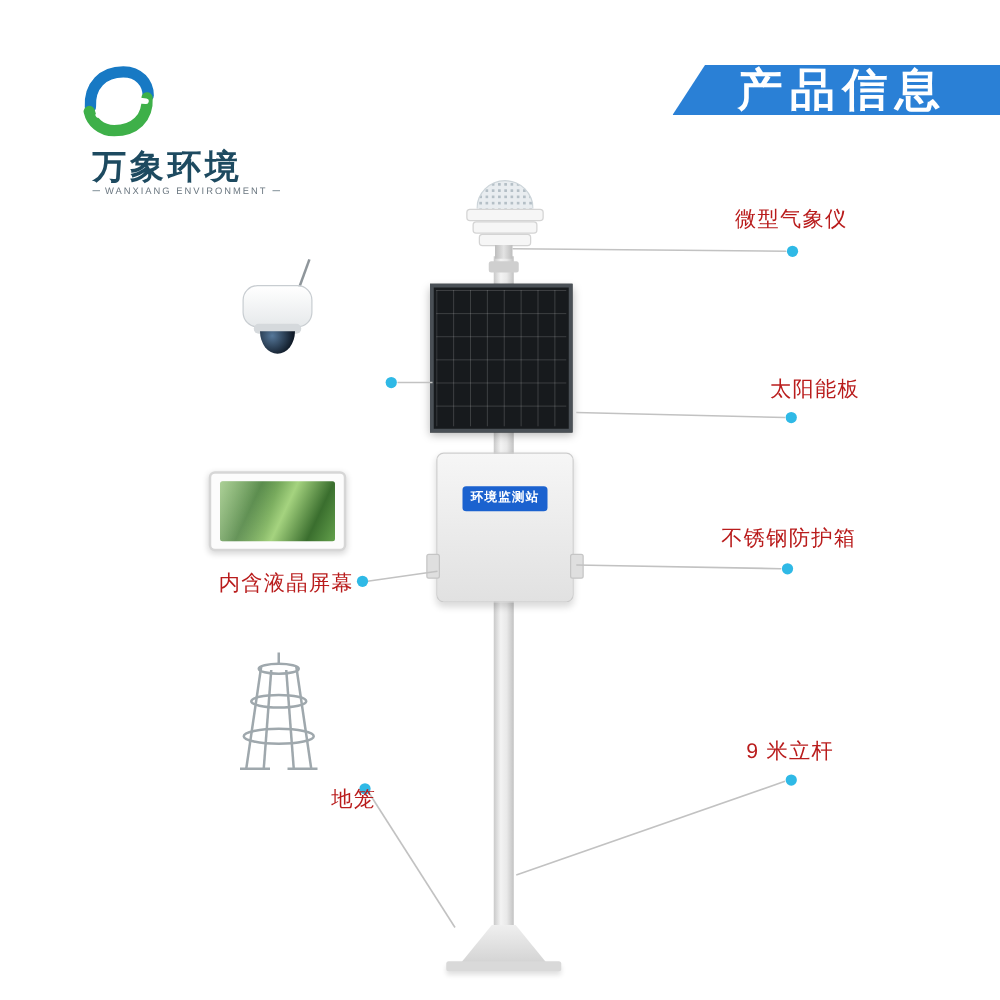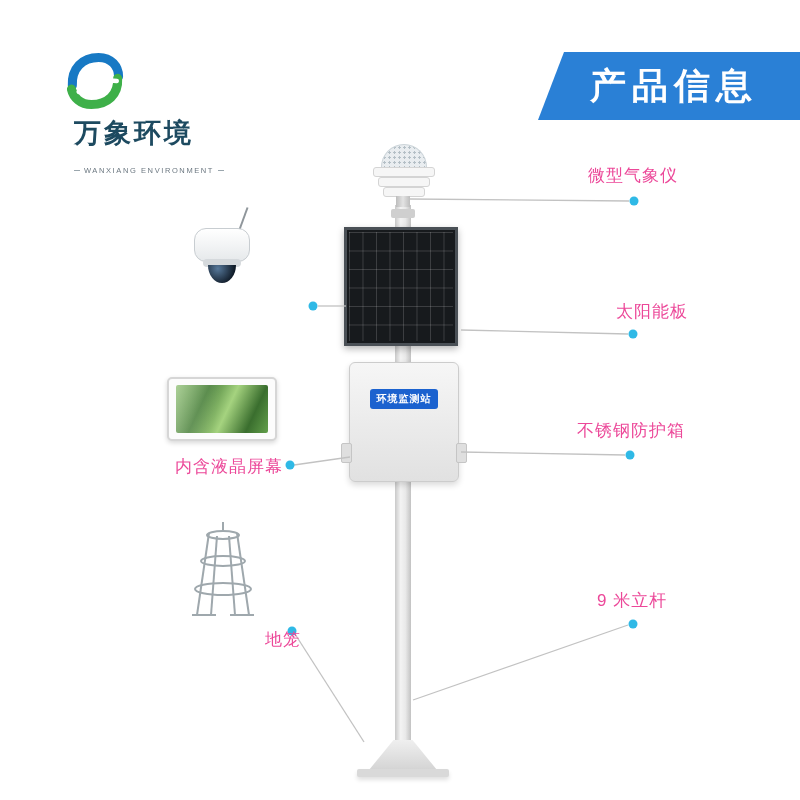--- a/index.html
+++ b/index.html
@@ -5,25 +5,25 @@
   html,body{margin:0;padding:0;background:#ffffff;}
   body{font-family:"Liberation Sans","DejaVu Sans",sans-serif;}
   .stage{position:relative;width:800px;height:800px;margin:0 auto;background:#ffffff;overflow:hidden;}
   .abs{position:absolute;}
 
   
   .logo-wrap{left:66px;top:52px;width:190px;height:66px;display:flex;align-items:flex-start;flex-direction:column;}
   .logo-icon{width:58px;height:58px;flex:0 0 auto;}
   .logo-text{margin-left:8px;padding-top:8px;width:150px;}
   .brand-name{font-size:27px;font-weight:700;color:#1d4a60;letter-spacing:3px;line-height:30px;}
-  .brand-sub{display:flex;align-items:center;margin-top:18px;color:#6b7780;font-size:7.5px;letter-spacing:1.6px;white-space:nowrap;}
+  .brand-sub{display:flex;align-items:center;margin-top:0;color:#6b7780;font-size:7.5px;letter-spacing:1.6px;white-space:nowrap;}
   .brand-sub .rule{flex:1;height:1px;background:#9aa6ad;}
   .brand-sub span.txt{padding:0 4px;}
 
-  .banner{right:0;top:52px;width:262px;height:68px;background:#2a80d6;
+  .banner{right:0;top:52px;width:262px;height:40px;background:#2a80d6;
           clip-path:polygon(26px 0,100% 0,100% 100%,0 100%);
           display:flex;align-items:center;justify-content:center;}
   .banner span{color:#ffffff;font-size:36px;font-weight:700;letter-spacing:6px;padding-left:10px;}
 
   
   .pole{left:395px;top:205px;width:16px;height:542px;
         background:linear-gradient(90deg,#c9c9c9,#f3f3f3 35%,#e9e9e9 65%,#c2c2c2);z-index:1;}
   .pole-collar{left:391px;top:209px;width:24px;height:9px;background:#cfcfcf;border-radius:2px;z-index:2;}
 
   .sensor{left:357px;top:144px;width:92px;height:62px;z-index:2;}
@@ -74,21 +74,21 @@
        border-radius:5px;box-shadow:0 2px 5px rgba(0,0,0,.16);z-index:2;box-sizing:border-box;}
   .lcd .screen{position:absolute;left:7px;right:7px;top:6px;bottom:6px;border-radius:2px;
        background:linear-gradient(115deg,#7fb75f 0%,#49803a 30%,#a5d37f 55%,#3a6e2e 80%,#63a04b 100%);}
   .lcd .screen::after{content:"";position:absolute;inset:0;
        background:linear-gradient(105deg,rgba(255,255,255,.35),rgba(255,255,255,0) 45%);}
 
   .cage{left:182px;top:520px;z-index:2;}
 
   
   .connectors{left:0;top:0;width:800px;height:800px;z-index:4;pointer-events:none;}
-  .callout{position:absolute;font-size:17px;font-weight:500;color:#ec4899;letter-spacing:1px;z-index:5;white-space:nowrap;}
+  .callout{position:absolute;font-size:17px;font-weight:500;color:#b91c1c;letter-spacing:1px;z-index:5;white-space:nowrap;}
 </style>
 </head>
 <body>
 
 <div class="stage">
 
   <div class="abs logo-wrap">
     <svg class="logo-icon" viewBox="0 0 64 64">
       <path d="M7 37 C6 18 18 6 36 6 C50 6 58 16 58 27" fill="none" stroke="#1779c4" stroke-width="10" stroke-linecap="round"></path>
       <path d="M57 29 C58 47 46 58 28 58 C16 58 8 50 6 41" fill="none" stroke="#3eb049" stroke-width="10" stroke-linecap="round"></path>

